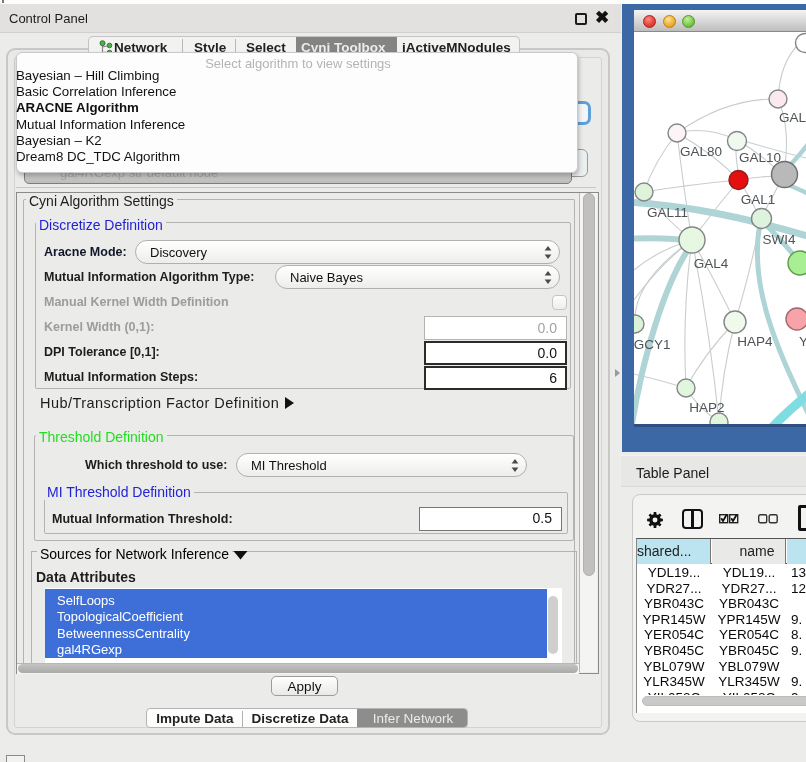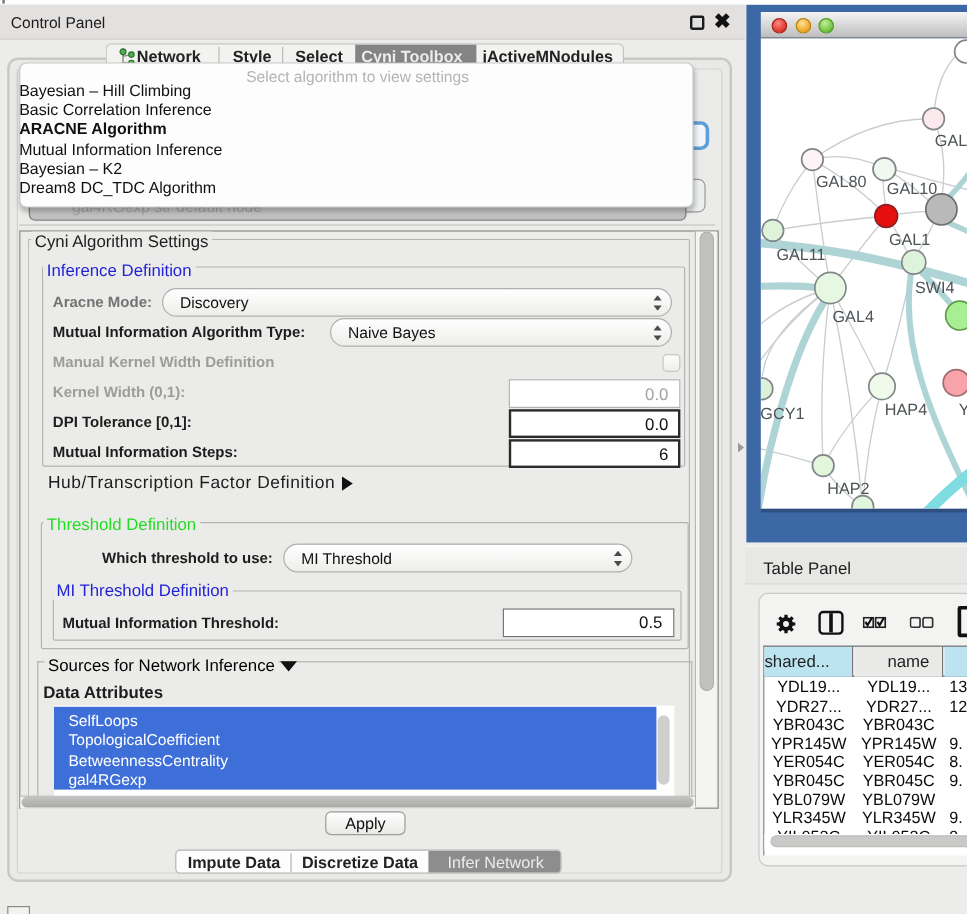--- a/index.html
+++ b/index.html
@@ -56,23 +56,23 @@
   <div class="abs" style="left:579px;top:189px;width:18px;height:479px;background:#f4f4f2;border-left:1px solid #b8b7b5;"></div>
   <div class="abs" style="left:583px;top:189px;width:12px;height:383px;background:#c1c0bf;border:1px solid #b2b1b0;border-radius:6px;"></div>
 
   <div class="abs" style="left:17px;top:659px;width:562px;height:11px;background:#f4f4f2;border-top:1px solid #b8b7b5;"></div>
   <div class="abs" style="left:18px;top:660px;width:560px;height:9px;background:linear-gradient(#c4c4c2,#a9a9a7);border-radius:5px;"></div>
 
   <div class="abs" style="left:23px;top:195px;width:552px;height:464px;border:1px solid #b4b3b1;border-bottom:none;border-radius:2px 2px 0 0;"></div>
   <div class="abs" style="left:26px;top:189px;background:#ebebe9;padding:0 3px;font-size:14px;color:#1d1d1d;">Cyni Algorithm Settings</div>
 
   <div class="abs" style="left:35px;top:218px;width:536px;height:167px;border:1px solid #b4b3b1;border-radius:2px;"></div>
-  <div class="abs" style="left:36px;top:213px;background:#ebebe9;padding:0 3px;font-size:14px;color:#2222d6;">Inference Definition</div>
-
-  <div class="abs" style="left:44px;top:236px;font-size:12.5px;font-weight:bold;color:#737373;line-height:24px;">Aracne Mode:</div>
+  <div class="abs" style="left:36px;top:213px;background:#ebebe9;padding:0 3px;font-size:14px;color:#2222d6;">Discretize Definition</div>
+
+  <div class="abs" style="left:44px;top:236px;font-size:12.5px;font-weight:bold;color:#0f172a;line-height:24px;">Aracne Mode:</div>
   <div class="abs" style="left:44px;top:261px;font-size:12.5px;font-weight:bold;color:#1d1d1d;line-height:24px;">Mutual Information Algorithm Type:</div>
   <div class="abs" style="left:135px;top:236px;width:425px;height:24px;background:linear-gradient(#ffffff,#ededeb);border:1px solid #b1b0ae;border-radius:12px;">
     <div class="abs" style="left:14px;top:4px;font-size:13px;color:#111;">Discovery</div>
     <svg class="abs" style="left:408px;top:5px;" width="8" height="13" viewBox="0 0 8 13">
         <path d="M4 0 L7.4 4.4 L0.6 4.4 Z" fill="#4a4a4a"></path>
         <path d="M4 13 L7.4 8.6 L0.6 8.6 Z" fill="#4a4a4a"></path>
       </svg>
   </div>
   <div class="abs" style="left:275px;top:261px;width:285px;height:24px;background:linear-gradient(#ffffff,#ededeb);border:1px solid #b1b0ae;border-radius:12px;">
     <div class="abs" style="left:14px;top:4px;font-size:13px;color:#111;">Naive Bayes</div>

